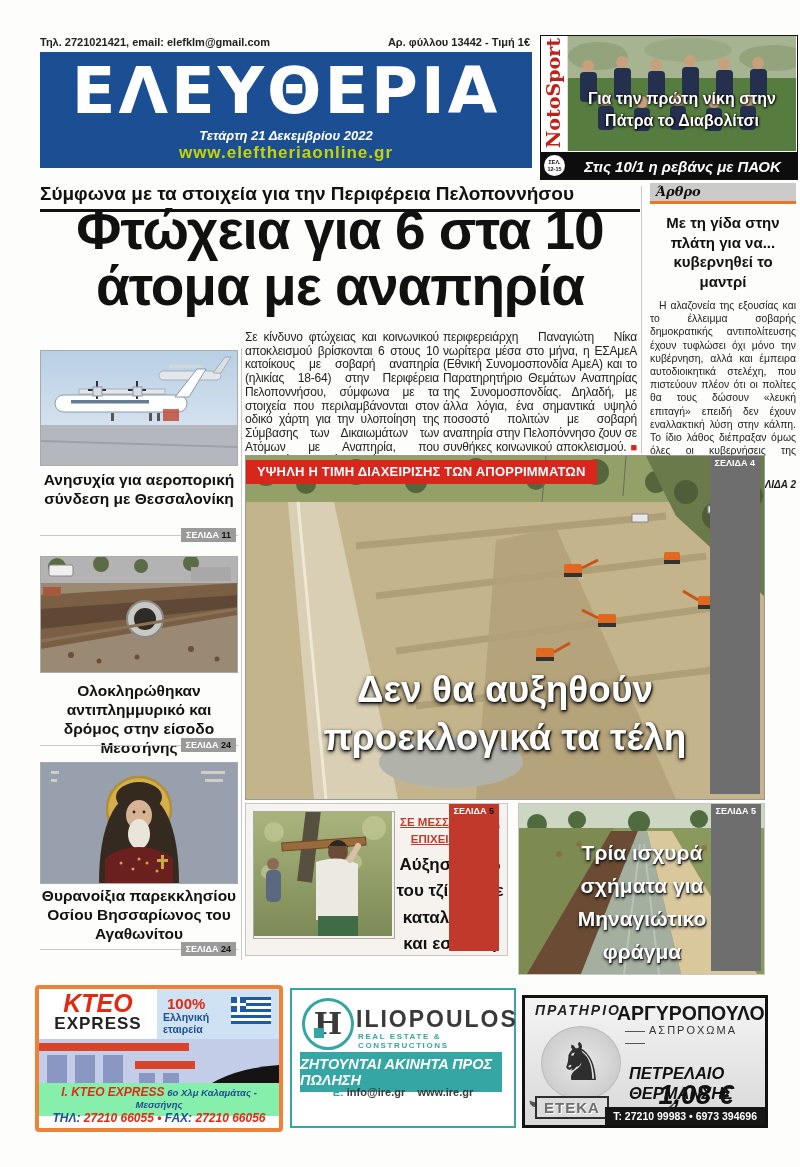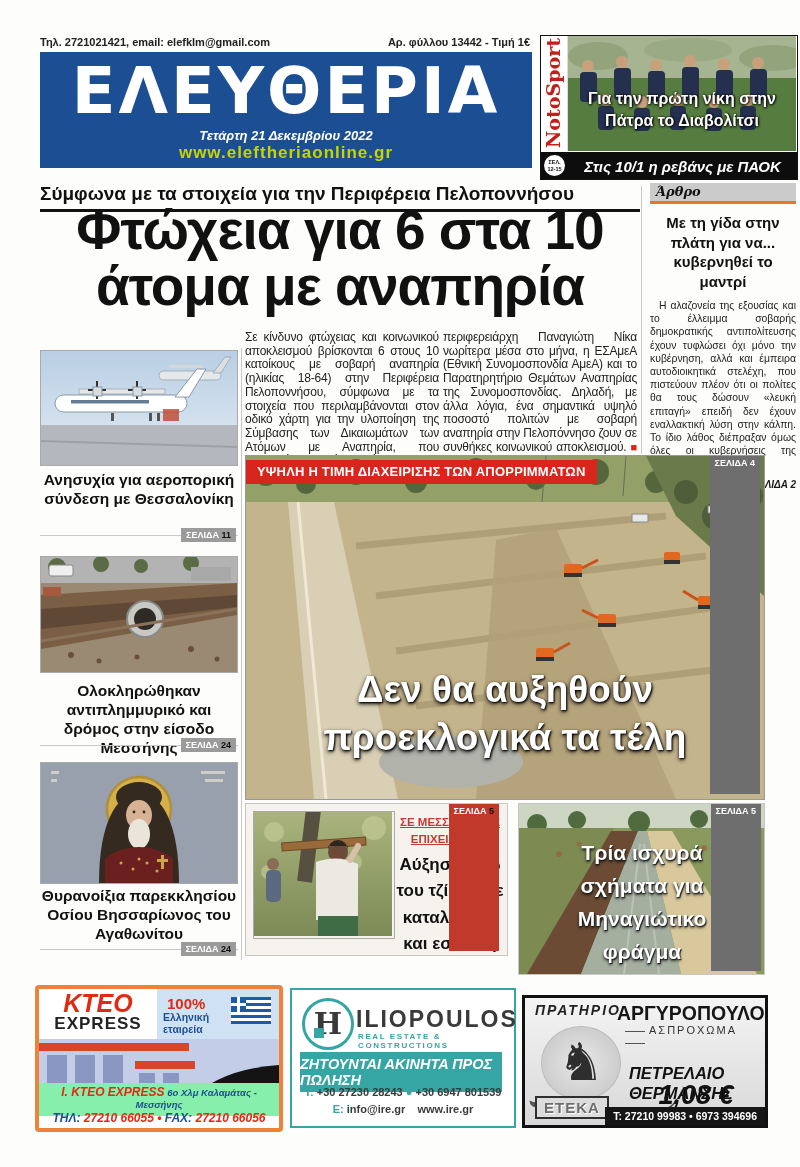--- a/index.html
+++ b/index.html
@@ -543,26 +543,20 @@
   <div class="abs ilio">
     <div class="ilio-circle">
       <span class="ilio-h">H</span>
       <span class="ilio-hbar"></span>
     </div>
     <div class="ilio-brand">ILIOPOULOS</div>
     <div class="ilio-sub">REAL ESTATE &amp; CONSTRUCTIONS</div>
     <div class="ilio-band">ΖΗΤΟΥΝΤΑΙ ΑΚΙΝΗΤΑ ΠΡΟΣ ΠΩΛΗΣΗ</div>
     <div class="ilio-contact">
       <div>
-        <span class="tealtxt">T:</span>
-        <span>+30 27230 28243</span>
-        <span class="tealtxt">●</span>
-        <span>+30 6947 801539</span>
-      </div>
-      <div>
         <span class="tealtxt">E:</span>
         <span>info@ire.gr</span>
         &nbsp;&nbsp;
         <span>www.ire.gr</span>
       </div>
     </div>
   </div>
 
   <div class="abs argy">
     <div class="argy-kicker">ΠΡΑΤΗΡΙΟ</div>

